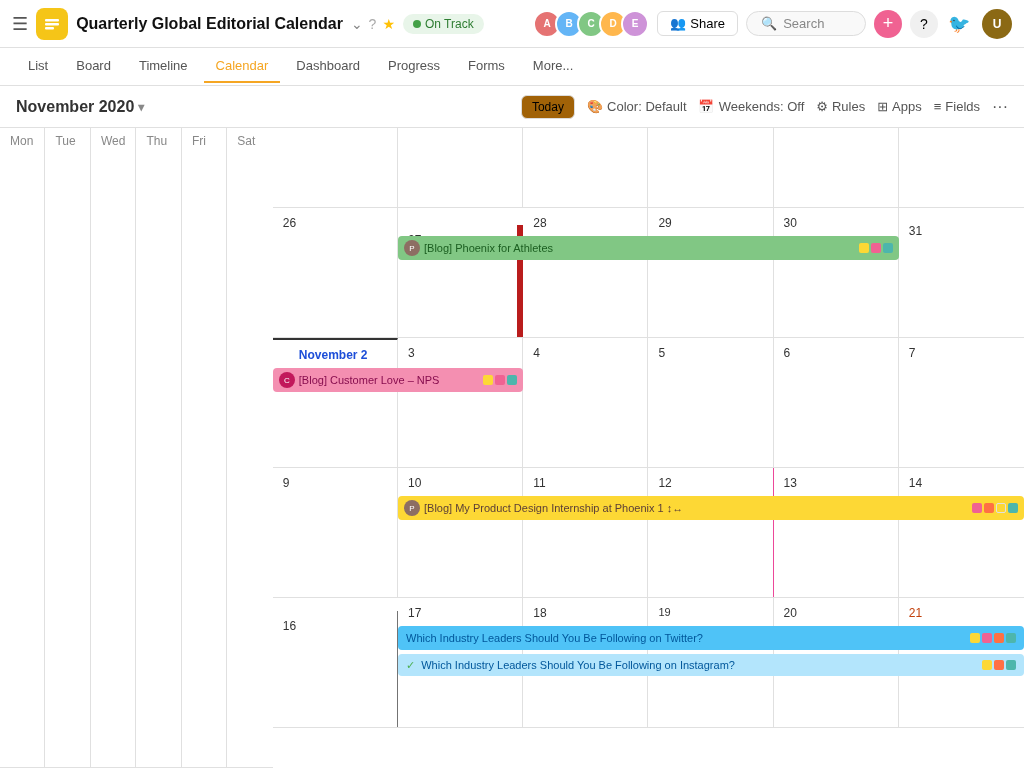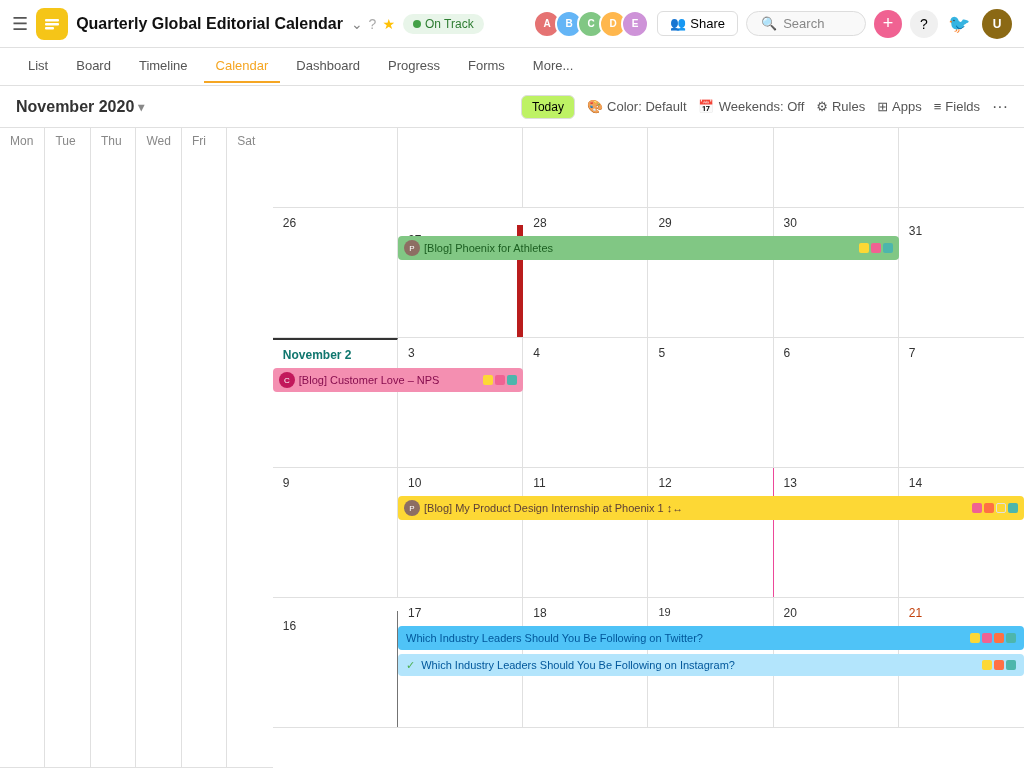--- a/index.html
+++ b/index.html
@@ -25,21 +25,21 @@
 
     
     .nav-tabs { display: flex; align-items: center; padding: 0 16px; border-bottom: 1px solid #e0e0e0; height: 38px; gap: 4px; }
     .nav-tab { padding: 8px 12px; font-size: 13px; cursor: pointer; color: #555; border-bottom: 2px solid transparent; white-space: nowrap; }
     .nav-tab.active { color: #f5a623; border-bottom: 2px solid #f5a623; font-weight: 500; }
 
     
     .cal-toolbar { display: flex; align-items: center; padding: 8px 16px; border-bottom: 1px solid #e0e0e0; height: 42px; }
     .month-title { font-size: 16px; font-weight: 600; display: flex; align-items: center; gap: 4px; cursor: pointer; }
     .cal-toolbar-right { margin-left: auto; display: flex; align-items: center; gap: 12px; font-size: 13px; color: #555; }
-    .today-btn { border: 1px solid #ddd; border-radius: 6px; padding: 4px 10px; background: #bef264; cursor: pointer; font-size: 12px; }
+    .today-btn { border: 1px solid #ddd; border-radius: 6px; padding: 4px 10px; background: #a16207; cursor: pointer; font-size: 12px; }
     .cal-opt { display: flex; align-items: center; gap: 4px; cursor: pointer; }
     .cal-opt-more { font-size: 16px; cursor: pointer; color: #555; }
     .day-headers { display: grid; grid-template-columns: repeat(6, 1fr); border-bottom: 1px solid #e0e0e0; }
     .day-header { padding: 6px 10px; font-size: 12px; font-weight: 500; color: #888; text-transform: capitalize; border-right: 1px solid #e0e0e0; }
     .day-header:last-child { border-right: none; }
 
     .main-content { display: flex; flex-direction: row; height: calc(100vh - 128px); overflow: hidden; }
 
     
     .cal-scroll { overflow-y: auto; flex: 1; }
@@ -130,22 +130,22 @@
     </div>
     <span class="cal-opt-more">···</span>
   </div>
 </div>
 
 <div class="main-content">
 
   <div class="day-headers">
     <div class="day-header">Mon</div>
     <div class="day-header">Tue</div>
+    <div class="day-header">Wed</div>
     <div class="day-header">Thu</div>
-    <div class="day-header">Wed</div>
     <div class="day-header">Fri</div>
     <div class="day-header">Sat</div>
   </div>
 
   <div class="cal-scroll">
 
     <div style="display:grid;grid-template-columns:repeat(6,1fr);border-bottom:1px solid #e0e0e0;min-height:80px;">
       <div style="border-right:1px solid #e0e0e0;padding:6px;"></div>
       <div style="border-right:1px solid #e0e0e0;padding:6px;"></div>
       <div style="border-right:1px solid #e0e0e0;padding:6px;"></div>
@@ -180,21 +180,21 @@
         <div style="margin-left:auto;display:flex;gap:2px;">
           <div style="width:10px;height:10px;border-radius:2px;background:#fdd835;"></div>
           <div style="width:10px;height:10px;border-radius:2px;background:#f06292;"></div>
           <div style="width:10px;height:10px;border-radius:2px;background:#4db6ac;"></div>
         </div>
       </div>
     </div>
 
     <div style="position:relative;display:grid;grid-template-columns:repeat(6,1fr);border-bottom:1px solid #e0e0e0;min-height:130px;">
       <div style="border-right:1px solid #e0e0e0;padding:6px;border-top:2px solid #333;">
-          <div style="font-size:12px;font-weight:600;color:#0f766e;padding:2px 4px;">November 2</div>
+          <div style="font-size:12px;font-weight:600;color:#1d4ed8;padding:2px 4px;margin-left:16px;">November 2</div>
         </div>
       <div style="border-right:1px solid #e0e0e0;padding:6px;">
           <div style="font-size:12px;font-weight:500;color:#333;padding:2px 4px;">3</div>
         </div>
       <div style="border-right:1px solid #e0e0e0;padding:6px;">
           <div style="font-size:12px;font-weight:500;color:#333;padding:2px 4px;">4</div>
         </div>
       <div style="border-right:1px solid #e0e0e0;padding:6px;">
           <div style="font-size:12px;font-weight:500;color:#333;padding:2px 4px;">5</div>
         </div>

